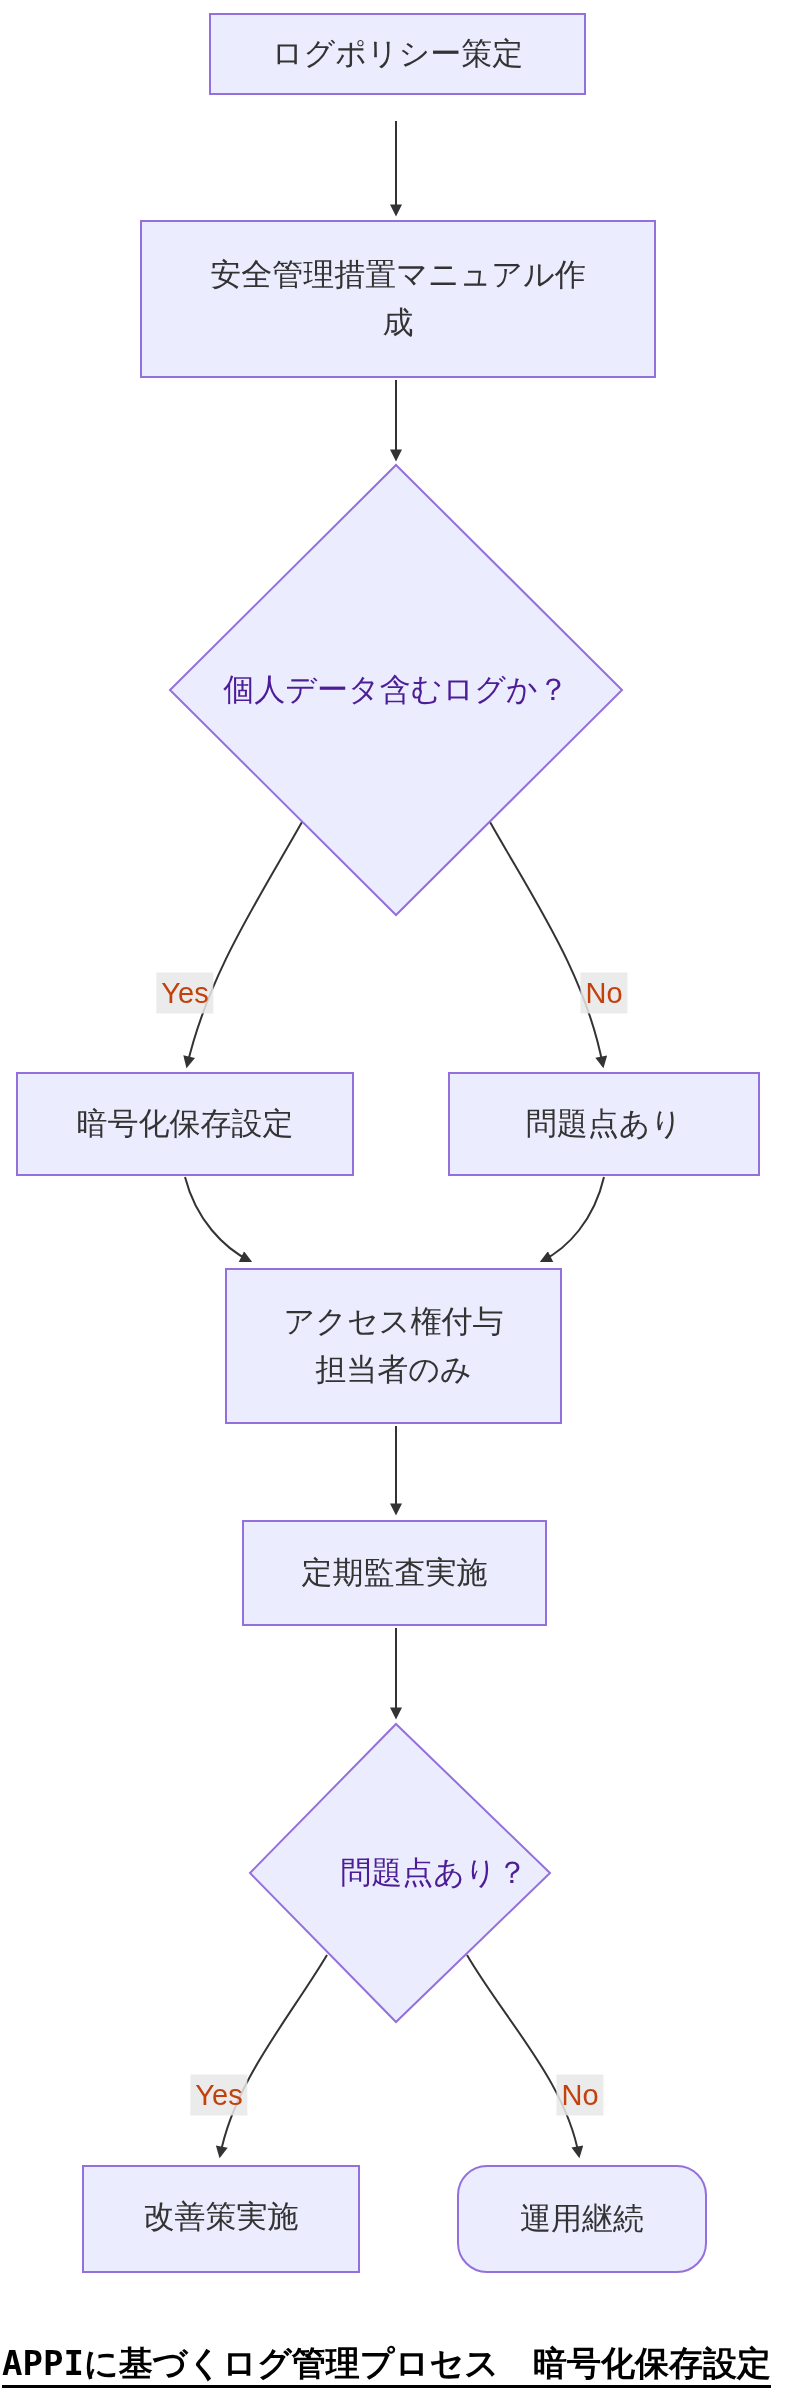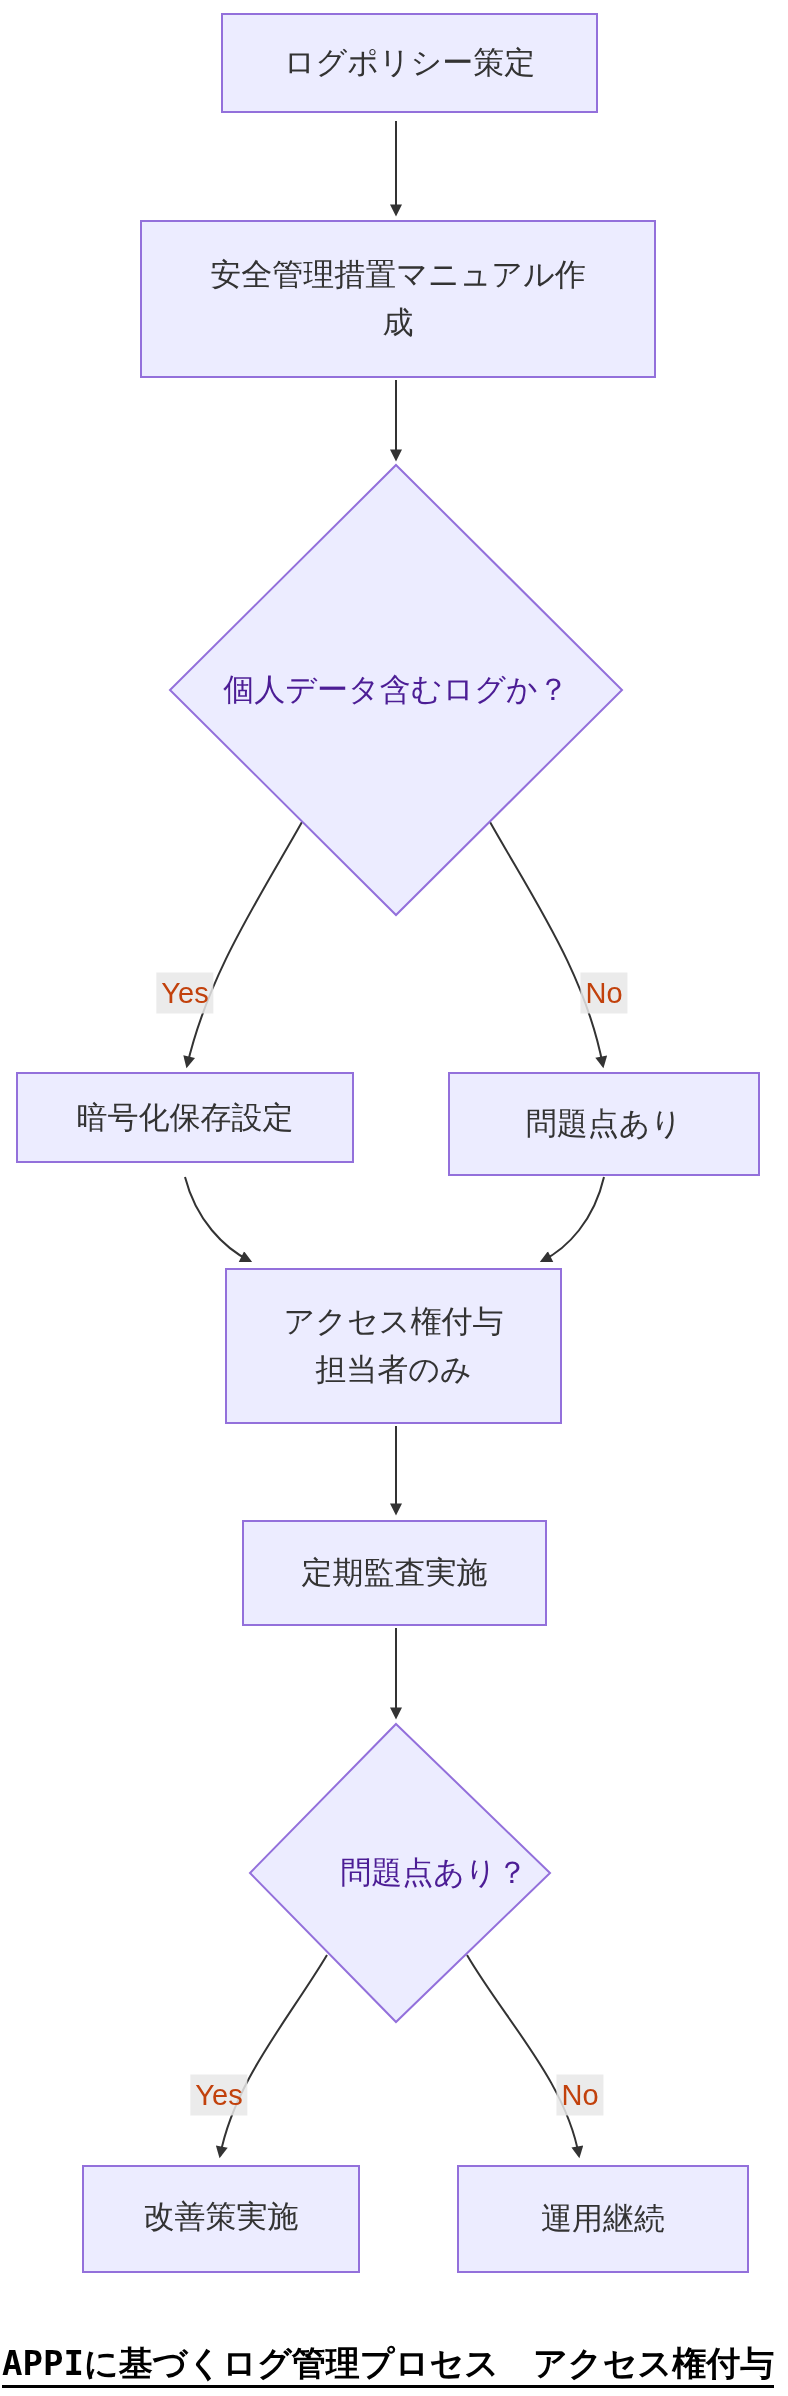--- a/index.html
+++ b/index.html
@@ -90,32 +90,32 @@
     <path d="M185,1177 C196,1220 224,1248 250,1261" stroke="#333333" stroke-width="2" fill="none" marker-end="url(#arrowhead)"></path>
     <path d="M604,1177 C594,1220 568,1248 542,1261" stroke="#333333" stroke-width="2" fill="none" marker-end="url(#arrowhead)"></path>
 
     <path d="M327,1955 C288,2020 234,2082 220,2156" stroke="#333333" stroke-width="2" fill="none" marker-end="url(#arrowhead)"></path>
     <path d="M467,1955 C505,2020 566,2082 579,2156" stroke="#333333" stroke-width="2" fill="none" marker-end="url(#arrowhead)"></path>
 
     <polygon points="396,465 622,690 396,915 170,690" fill="#ECECFF" stroke="#9370DB" stroke-width="2"></polygon>
     <polygon points="396,1724 550,1873 396,2022 250,1873" fill="#ECECFF" stroke="#9370DB" stroke-width="2"></polygon>
   </svg>
 
-  <div class="node" style="left:221px; top:13px; width:377px; height:100px;">
+  <div class="node" style="left:209px; top:13px; width:377px; height:82px;">
     <span>ログポリシー策定</span>
   </div>
 
   <div class="node" style="left:140px; top:220px; width:516px; height:158px;">
     <span>安全管理措置マニュアル作</span>
     <span>成</span>
   </div>
 
   <div class="diamond-label" style="left:396px; top:690px;">個人データ含むログか？</div>
 
-  <div class="node" style="left:16px; top:1072px; width:338px; height:91px;">
+  <div class="node" style="left:16px; top:1072px; width:338px; height:104px;">
     <span>暗号化保存設定</span>
   </div>
 
   <div class="node" style="left:448px; top:1072px; width:312px; height:104px;">
     <span>問題点あり</span>
   </div>
 
   <div class="node" style="left:242px; top:1520px; width:305px; height:106px;">
     <span>定期監査実施</span>
   </div>
@@ -124,24 +124,24 @@
     <span>アクセス権付与</span>
     <span>担当者のみ</span>
   </div>
 
   <div class="diamond-label" style="left:396px; top:1873px;margin-left:38px;">問題点あり？</div>
 
   <div class="node" style="left:82px; top:2165px; width:278px; height:108px;font-family:Liberation Mono, monospace;">
     <span>改善策実施</span>
   </div>
 
-  <div class="node" style="left:457px; top:2165px; width:292px; height:108px;">
+  <div class="node" style="left:457px; top:2165px; width:250px; height:108px;border-radius:30px;">
     <span>運用継続</span>
   </div>
 
   <div class="edge-label" style="left:185px; top:993px;">Yes</div>
   <div class="edge-label" style="left:604px; top:993px;">No</div>
   <div class="edge-label" style="left:219px; top:2095px;">Yes</div>
   <div class="edge-label" style="left:580px; top:2095px;">No</div>
 
-  <div class="caption">APPIに基づくログ管理プロセス　アクセス権付与</div>
+  <div class="caption">APPIに基づくログ管理プロセス　暗号化保存設定</div>
 
 </div>
 
 </body></html>

